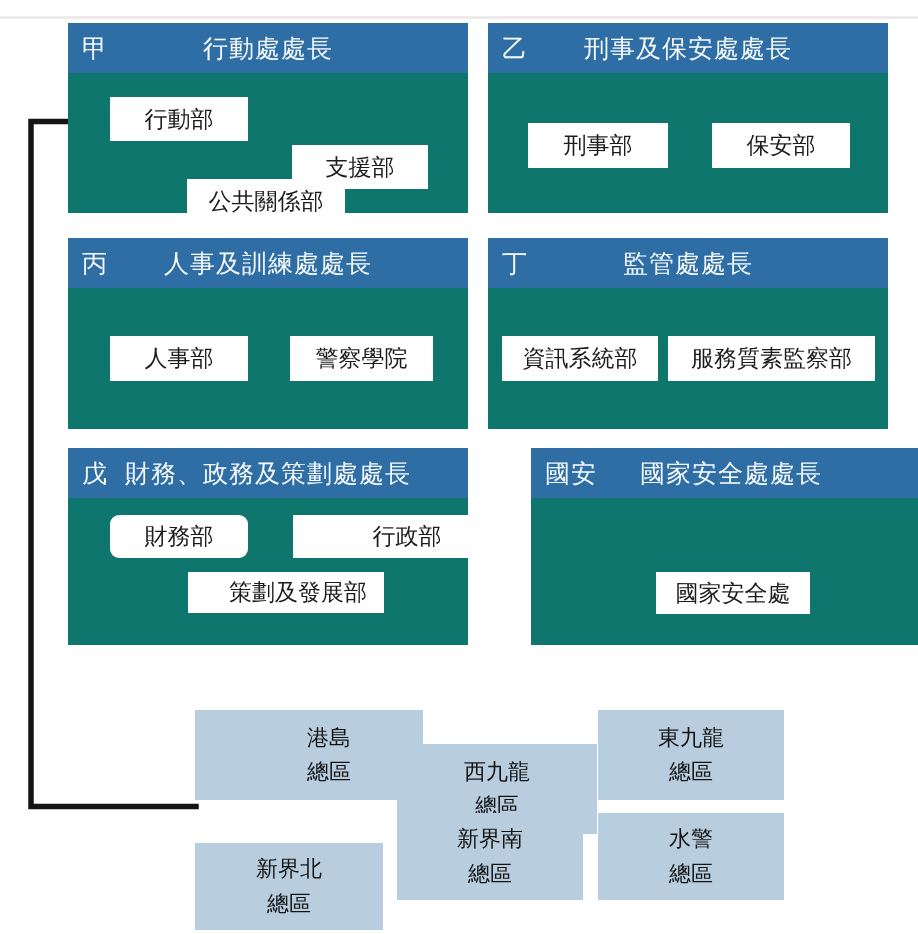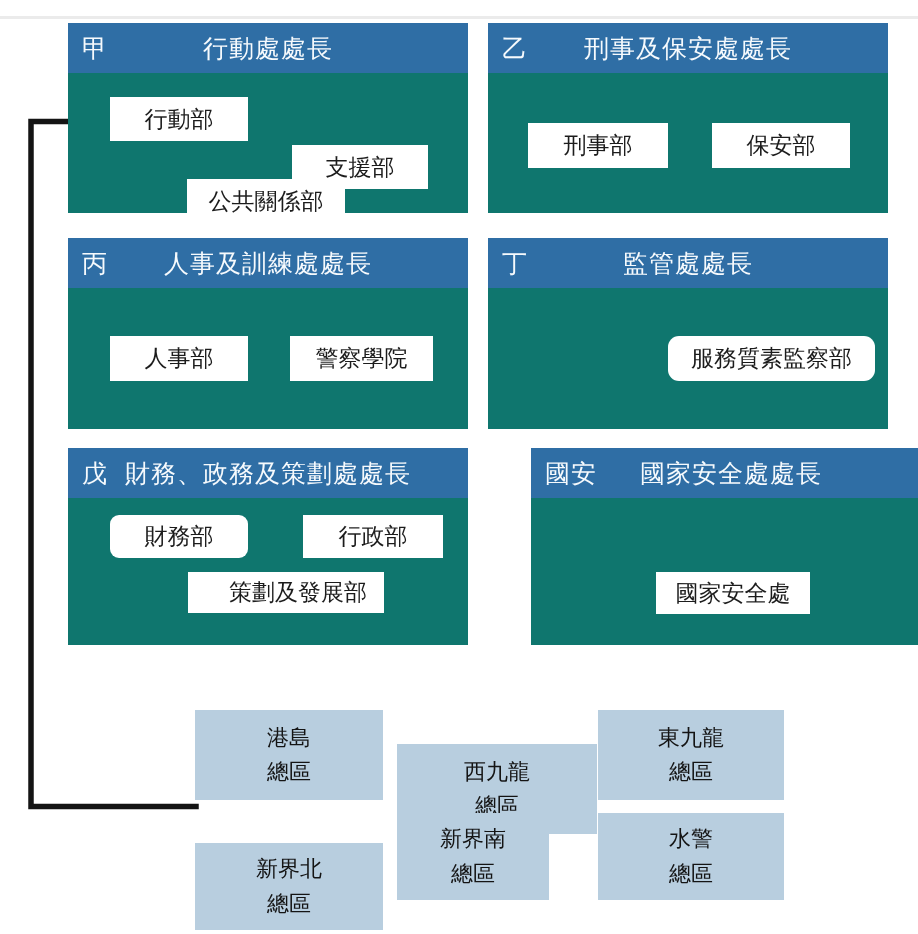--- a/index.html
+++ b/index.html
@@ -116,64 +116,65 @@
       <div class="unit" style="left:222px; top:48px; width:143px; height:45px;">警察學院</div>
     </div>
   </div>
 
   <div class="dept" style="left:488px; top:238px;">
     <div class="dept-header">
       <span class="dept-prefix">丁</span>
       <span class="dept-title">監管處處長</span>
     </div>
     <div class="dept-body body-141">
-      <div class="unit" style="left:180px; top:48px; width:207px; height:45px;border-radius:11px;">服務質素監察部</div>
+      <div class="unit" style="left:14px; top:48px; width:156px; height:45px;">資訊系統部</div>
+      <div class="unit" style="left:180px; top:48px; width:207px; height:45px;">服務質素監察部</div>
     </div>
   </div>
 
   <div class="dept" style="left:68px; top:448px;">
     <div class="dept-header">
       <span class="dept-prefix">戊</span>
       <span class="dept-title">財務、政務及策劃處處長</span>
     </div>
     <div class="dept-body body-147">
       <div class="unit" style="left:42px; top:17px; width:138px; height:43px;border-radius:9px;">財務部</div>
-      <div class="unit" style="left:235px; top:17px; width:140px; height:43px;">行政部</div>
+      <div class="unit" style="left:225px; top:17px; width:156px; height:43px;padding-left:36px;">行政部</div>
       <div class="unit" style="left:120px; top:74px; width:172px; height:41px;padding-left:24px;">策劃及發展部</div>
     </div>
   </div>
 
   <div class="dept" style="left:488px; top:448px;padding-left:43px;">
     <div class="dept-header">
       <span class="dept-prefix">國安</span>
       <span class="dept-title">國家安全處處長</span>
     </div>
     <div class="dept-body body-147">
       <div class="unit" style="left:125px; top:45px; width:154px; height:42px;margin-top:29px;">國家安全處</div>
     </div>
   </div>
 
-  <div class="region" style="left:195px; top:710px; width:188px; height:90px;">
+  <div class="region" style="left:195px; top:710px; width:188px; height:90px;padding-left:40px;">
     <span>港島</span>
     <span>總區</span>
   </div>
   <div class="region" style="left:397px; top:710px; width:200px; height:90px;margin-top:34px;">
     <span>西九龍</span>
     <span>總區</span>
   </div>
   <div class="region" style="left:598px; top:710px; width:186px; height:90px;">
     <span>東九龍</span>
     <span>總區</span>
   </div>
 
   <div class="region" style="left:195px; top:843px; width:188px; height:87px;">
     <span>新界北</span>
     <span>總區</span>
   </div>
-  <div class="region" style="left:397px; top:813px; width:152px; height:87px;text-align:right;">
+  <div class="region" style="left:397px; top:813px; width:186px; height:87px;text-align:right;">
     <span>新界南</span>
     <span>總區</span>
   </div>
   <div class="region" style="left:598px; top:813px; width:186px; height:87px;">
     <span>水警</span>
     <span>總區</span>
   </div>
 
 </div>
 

